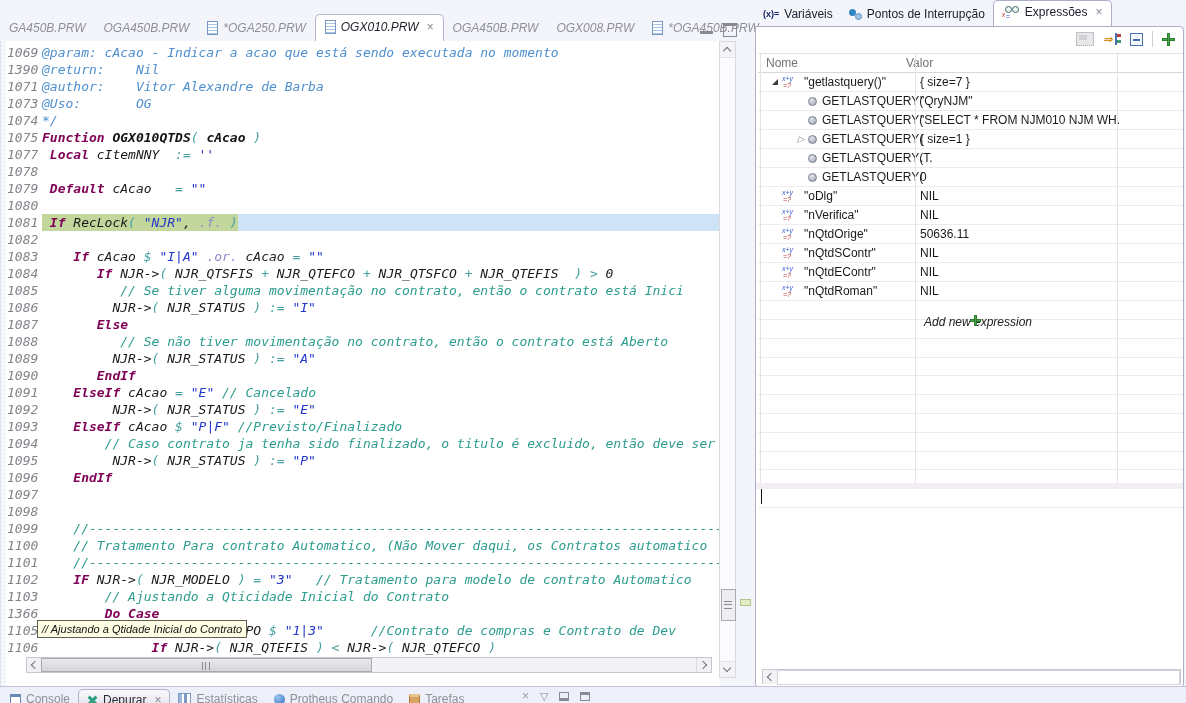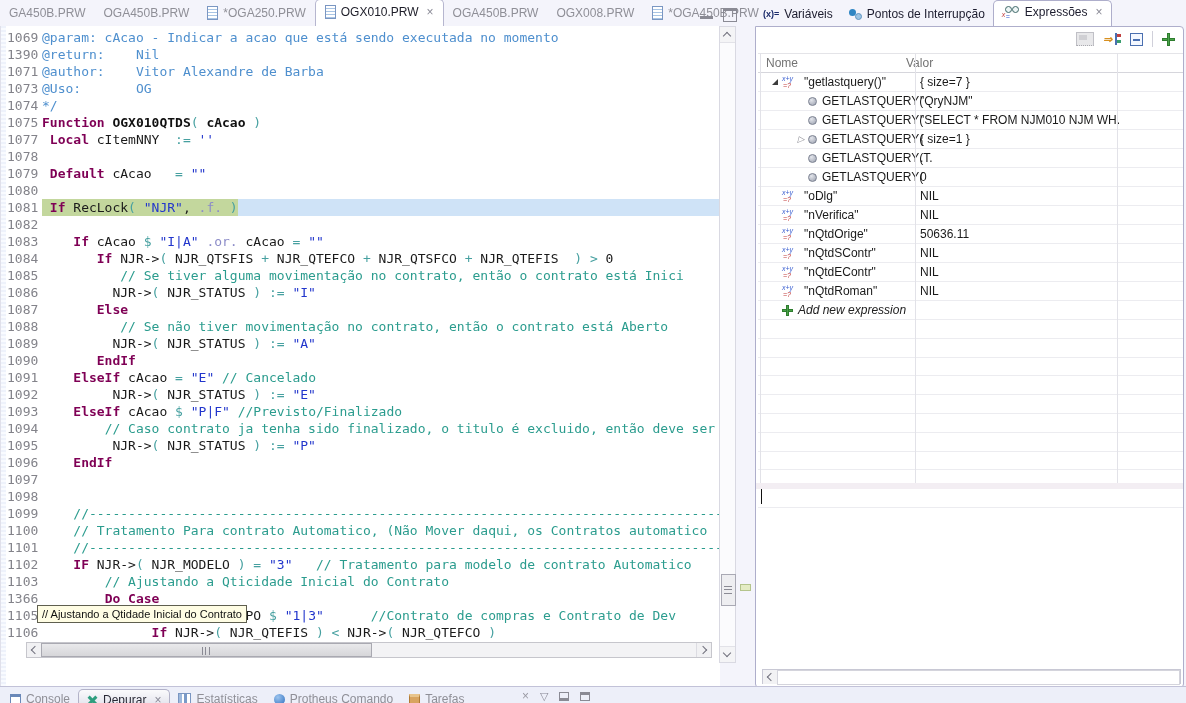--- a/index.html
+++ b/index.html
@@ -1,18 +1,18 @@
 <!DOCTYPE html>
 <html><head>
 <meta charset="utf-8">
 <style>
   html,body{margin:0;padding:0;background:#f2f2fa;}
   .app{position:relative;width:1186px;height:703px;background:#f4f4fb;font-family:"Liberation Sans",sans-serif;overflow:hidden;}
   
-  .editor-area{position:absolute;left:0;top:0;width:745px;height:686px;}
+  .editor-area{position:absolute;left:0;top:15px;width:745px;height:686px;font-style:italic;}
   .etabs{position:absolute;left:0;top:0;height:26px;display:flex;align-items:flex-end;}
   .etab{display:inline-flex;align-items:center;gap:5px;padding:5px 9px 6px 9px;font-size:12px;color:#8f8f97;white-space:nowrap;cursor:default;}
   .etab.active{background:#ffffff;border:1px solid #b6b6cf;border-bottom:none;border-radius:5px 5px 0 0;color:#1d1d28;padding-bottom:7px;}
   .etab-close{color:#8a8a96;font-size:12px;margin-left:3px;}
   .ic-file{display:inline-block;width:9px;height:12px;border:1px solid #7a96c2;background:repeating-linear-gradient(to bottom,#ffffff 0 2px,#a8c4e4 2px 3px);}
   .winbtn{position:absolute;top:8px;width:12px;height:10px;}
   .winbtn.min{left:700px;border-bottom:3px solid #8a8a94;height:8px;width:13px;}
   .winbtn.max{left:723px;border:1px solid #8a8a94;border-top:3px solid #8a8a94;}
   .editor-body{position:absolute;left:0;top:26px;width:719px;height:660px;background:#ffffff;border-left:1px solid #e0e0ea;overflow:hidden;}
   .gstrip{position:absolute;left:0;top:0;width:5px;height:660px;background:repeating-linear-gradient(to bottom,#eef2fb 0 2px,#f9fbff 2px 4px);}
@@ -354,21 +354,21 @@
         </div>
         <div class="trow" style="padding-left: 10px;">
           <span class="slot"></span>
           <span class="ic ic-watch">
             <i class="w1">x+y</i>
             <i class="w2">=?</i>
           </span>
           <span class="rname">"nQtdRoman"</span>
           <span class="rval">NIL</span>
         </div>
-        <div class="trow" style="padding-left: 10px;">
+        <div class="trow" style="padding-left: 10px; flex-direction: column;">
           <span class="slot"></span>
           <span class="ic ic-plus-small"></span>
           <span class="addlbl">Add new expression</span>
         </div>
         <div class="trow" style="height: 17.8px;"></div>
         <div class="trow" style="height: 17.8px;"></div>
         <div class="trow" style="height: 17.8px;"></div>
         <div class="trow" style="height: 17.8px;"></div>
         <div class="trow" style="height: 17.8px;"></div>
         <div class="trow" style="height: 17.8px;"></div>

